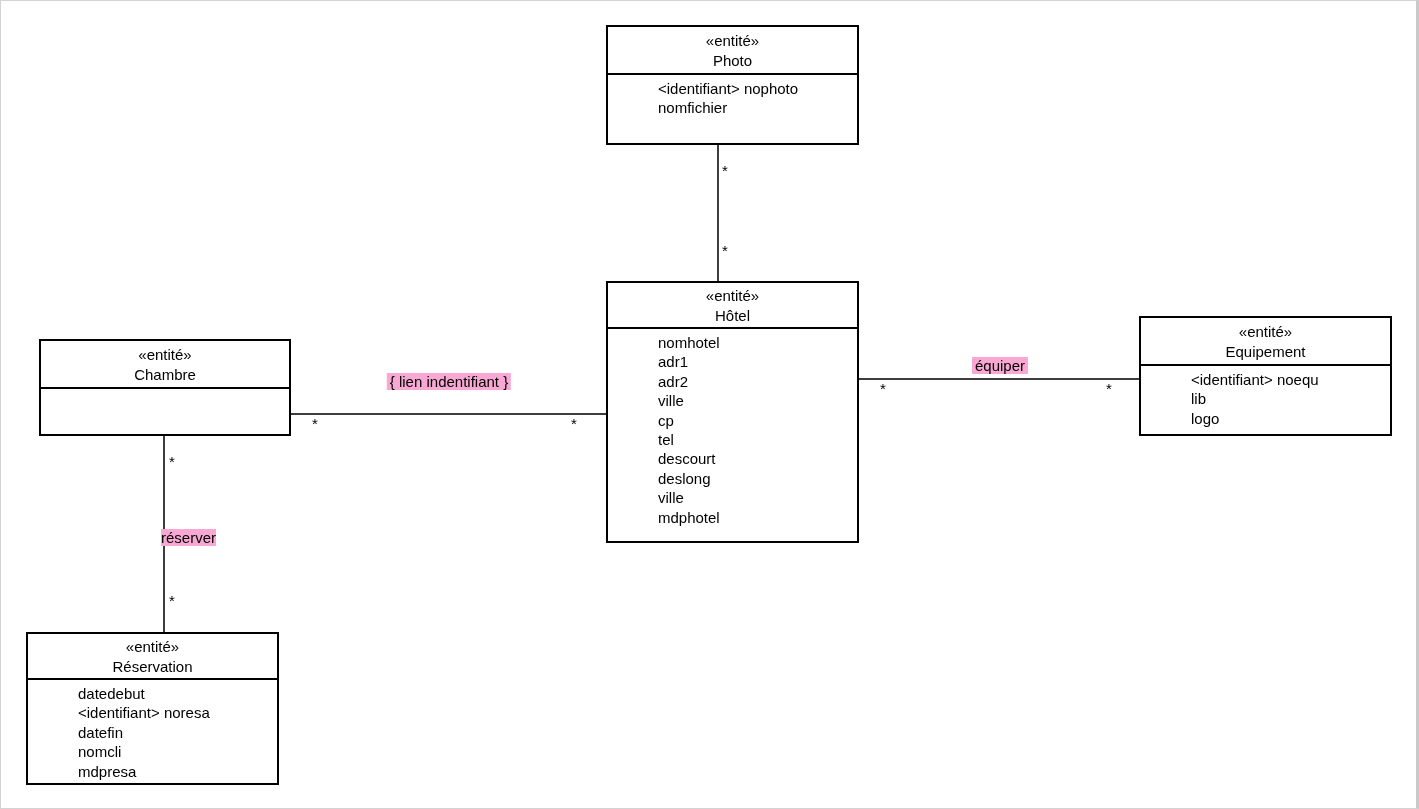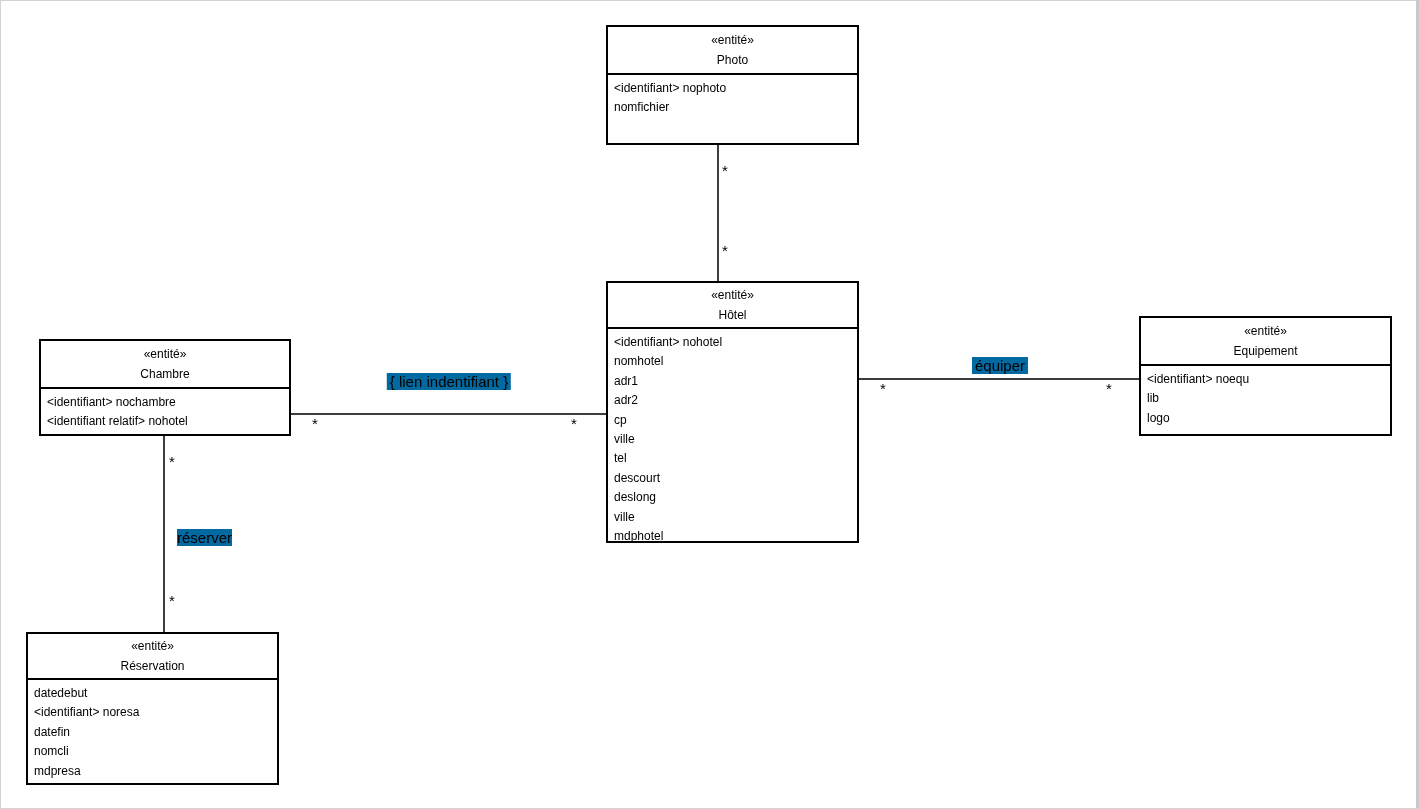--- a/index.html
+++ b/index.html
@@ -14,41 +14,42 @@
     position:absolute; left:0; top:0;
     width:1419px; height:809px;
     background:#ffffff;
     border:1px solid #d3d3d3;
     border-right:3px solid #c9c9c9;
   }
   .entity {
     position:absolute;
     background:#ffffff;
     border:2px solid #000000;
-    font-size:12px;
+    font-size:15px;
   }
   .entity-header {
     border-bottom:2px solid #000000;
     text-align:center;
     padding-top:4px;
     line-height:19.5px;
   }
   .entity-attrs {
     padding:4px 4px 0 6px;
     line-height:19.4px;
+    margin-left:44px;
   }
   .attr { white-space:pre; }
   .hline, .vline { position:absolute; background:#3d3d3d; }
   .hline { height:1.5px; }
   .vline { width:1.5px; }
   .link-label {
     position:absolute;
     font-size:15px;
     white-space:nowrap;
-    background:#0369a1;
+    background:#f9a8d4;
     padding:0 3px;
   }
   .centered { transform:translateX(-50%); }
   .mult {
     position:absolute;
     font-size:15px;
     line-height:16px;
   }
 </style>
 </head>
@@ -65,62 +66,57 @@
   <span class="mult" style="left:311px; top:415px;">*</span>
   <span class="mult" style="left:570px; top:415px;">*</span>
 
   <div class="hline" style="left:858px; top:377px; width:280px;"></div>
   <span class="link-label centered" style="left:999px; top:356px;">équiper</span>
   <span class="mult" style="left:879px; top:380px;">*</span>
   <span class="mult" style="left:1105px; top:380px;">*</span>
 
   <div class="vline" style="left:162px; top:435px; height:196px;"></div>
   <span class="mult" style="left:168px; top:453px;">*</span>
-  <span class="link-label" style="left:176px; top:528px; padding:0;">réserver</span>
+  <span class="link-label" style="left:160px; top:528px; padding:0;">réserver</span>
   <span class="mult" style="left:168px; top:592px;">*</span>
 
   <div class="entity" style="left:605px; top:24px; width:253px; height:120px;">
     <div class="entity-header" style="height:48px;">
       <div>«entité»</div>
       <div>Photo</div>
     </div>
     <div class="entity-attrs">
       <div class="attr">&lt;identifiant&gt; nophoto</div>
       <div class="attr">nomfichier</div>
     </div>
   </div>
 
   <div class="entity" style="left:605px; top:280px; width:253px; height:262px;">
     <div class="entity-header" style="height:46px; padding-top:3px;">
       <div>«entité»</div>
       <div>Hôtel</div>
     </div>
     <div class="entity-attrs">
-      <div class="attr">&lt;identifiant&gt; nohotel</div>
       <div class="attr">nomhotel</div>
       <div class="attr">adr1</div>
       <div class="attr">adr2</div>
+      <div class="attr">ville</div>
       <div class="attr">cp</div>
-      <div class="attr">ville</div>
       <div class="attr">tel</div>
       <div class="attr">descourt</div>
       <div class="attr">deslong</div>
       <div class="attr">ville</div>
       <div class="attr">mdphotel</div>
     </div>
   </div>
 
   <div class="entity" style="left:38px; top:338px; width:252px; height:97px;">
     <div class="entity-header" style="height:48px;">
       <div>«entité»</div>
       <div>Chambre</div>
-    </div>
-    <div class="entity-attrs">
-      <div class="attr">&lt;identifiant&gt; nochambre</div>
-      <div class="attr">&lt;identifiant relatif&gt; nohotel</div>
     </div>
   </div>
 
   <div class="entity" style="left:1138px; top:315px; width:253px; height:120px;">
     <div class="entity-header" style="height:48px;">
       <div>«entité»</div>
       <div>Equipement</div>
     </div>
     <div class="entity-attrs">
       <div class="attr">&lt;identifiant&gt; noequ</div>

